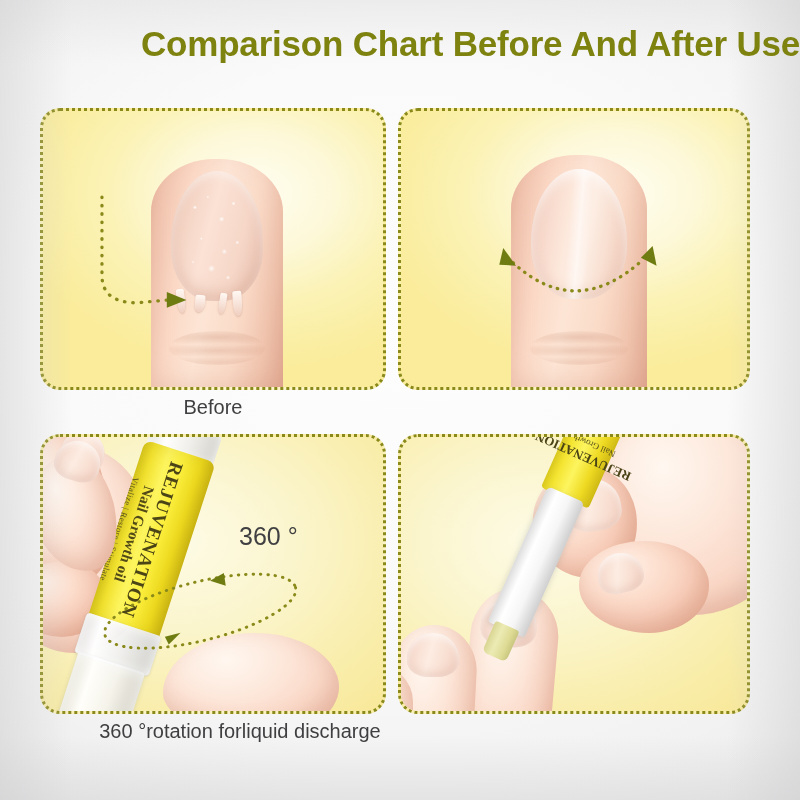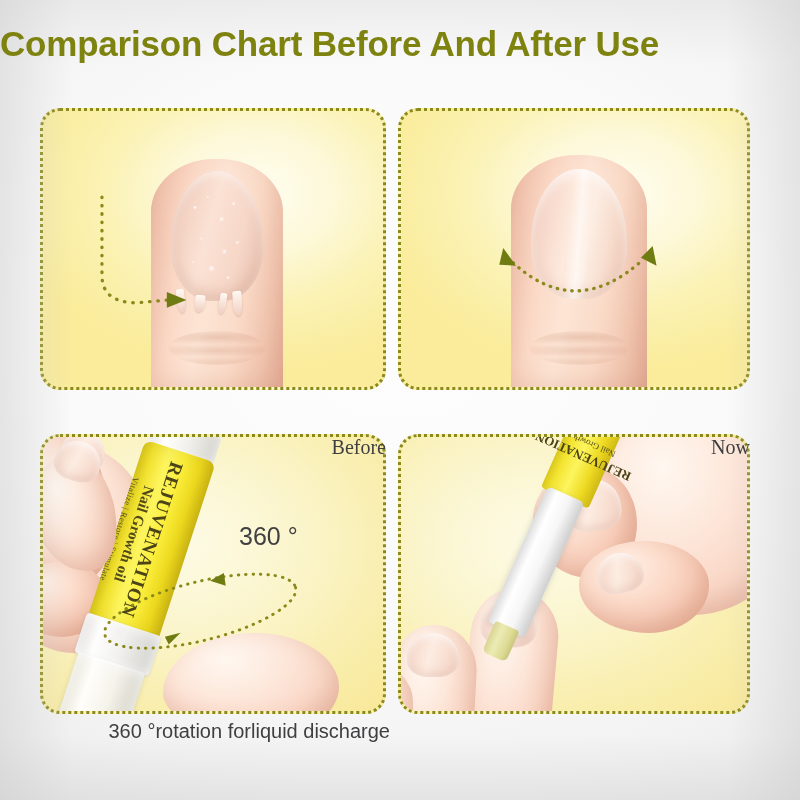--- a/index.html
+++ b/index.html
@@ -35,21 +35,21 @@
                       rgba(255,255,255,0) 91%, rgba(205,205,207,.45) 100%),
       linear-gradient(180deg, rgba(210,210,212,.30) 0%, rgba(255,255,255,0) 8%,
                       rgba(255,255,255,0) 92%, rgba(208,208,210,.42) 100%);
   }
 
   
   .page-title {
     position: absolute;
     left: 0; right: 0;
     top: 22px;
-    text-align: left;
+    text-align: right;
     font-size: 35px;
     line-height: 44px;
     font-weight: bold;
     letter-spacing: -0.2px;
     color: #7e820f;
     z-index: 5;
     white-space: nowrap;
     font-family: "Liberation Sans", sans-serif;
   }
 
@@ -77,40 +77,39 @@
       radial-gradient(ellipse 70% 65% at 62% 30%, #fffef2 0%, #fdf8d8 34%, #fbf2b5 62%, #faec9a 100%);
   }
   .panel.soft {
     background:
       radial-gradient(ellipse 85% 80% at 40% 38%, #fdfbe6 0%, #fbf5cd 40%, #f9eeae 75%, #f8e99c 100%);
   }
 
   
   .row-label {
     position: absolute;
-    text-align: right;
+    text-align: center;
     font-size: 20px;
     line-height: 26px;
     color: #3f3f41;
-    font-family: Liberation Serif, serif;
+    font-family: Liberation Sans, sans-serif;
     z-index: 4;
-    margin-top: 40px;
   }
   .row-label.l1 { left: 40px;  width: 346px; top: 394px; }
   .row-label.l2 { left: 398px; width: 352px; top: 394px; }
 
   .caption {
     position: absolute;
     font-size: 20px;
     line-height: 27px;
     color: #3f3f41;
     font-family: "Liberation Sans", sans-serif;
     z-index: 4;
   }
-  .caption.c-left  { left: 90px;  width: 300px; top: 718px; text-align: right; }
+  .caption.c-left  { left: 90px;  width: 300px; top: 718px; text-align: center; }
   .caption.c-right { left: 424px; width: 330px; top: 718px; text-align: left; }
 
   
   .photo { position: absolute; inset: 0; }
 
   
   .finger {
     position: absolute;
     border-radius: 48% 48% 14% 14% / 22% 22% 5% 5%;
     background:
@@ -474,18 +473,17 @@
             <div class="app-tip" style="left:15px; top:232px;"></div>
           </div>
         </div>
       </div>
     </div>
 
   </div>
 
   <div class="row-label l1">Before</div>
 
-  <div class="row-label l2">Now</div>
 
   <div class="caption c-left">360 °rotation forliquid discharge</div>
 
 
 </div>
 
 </body></html>

